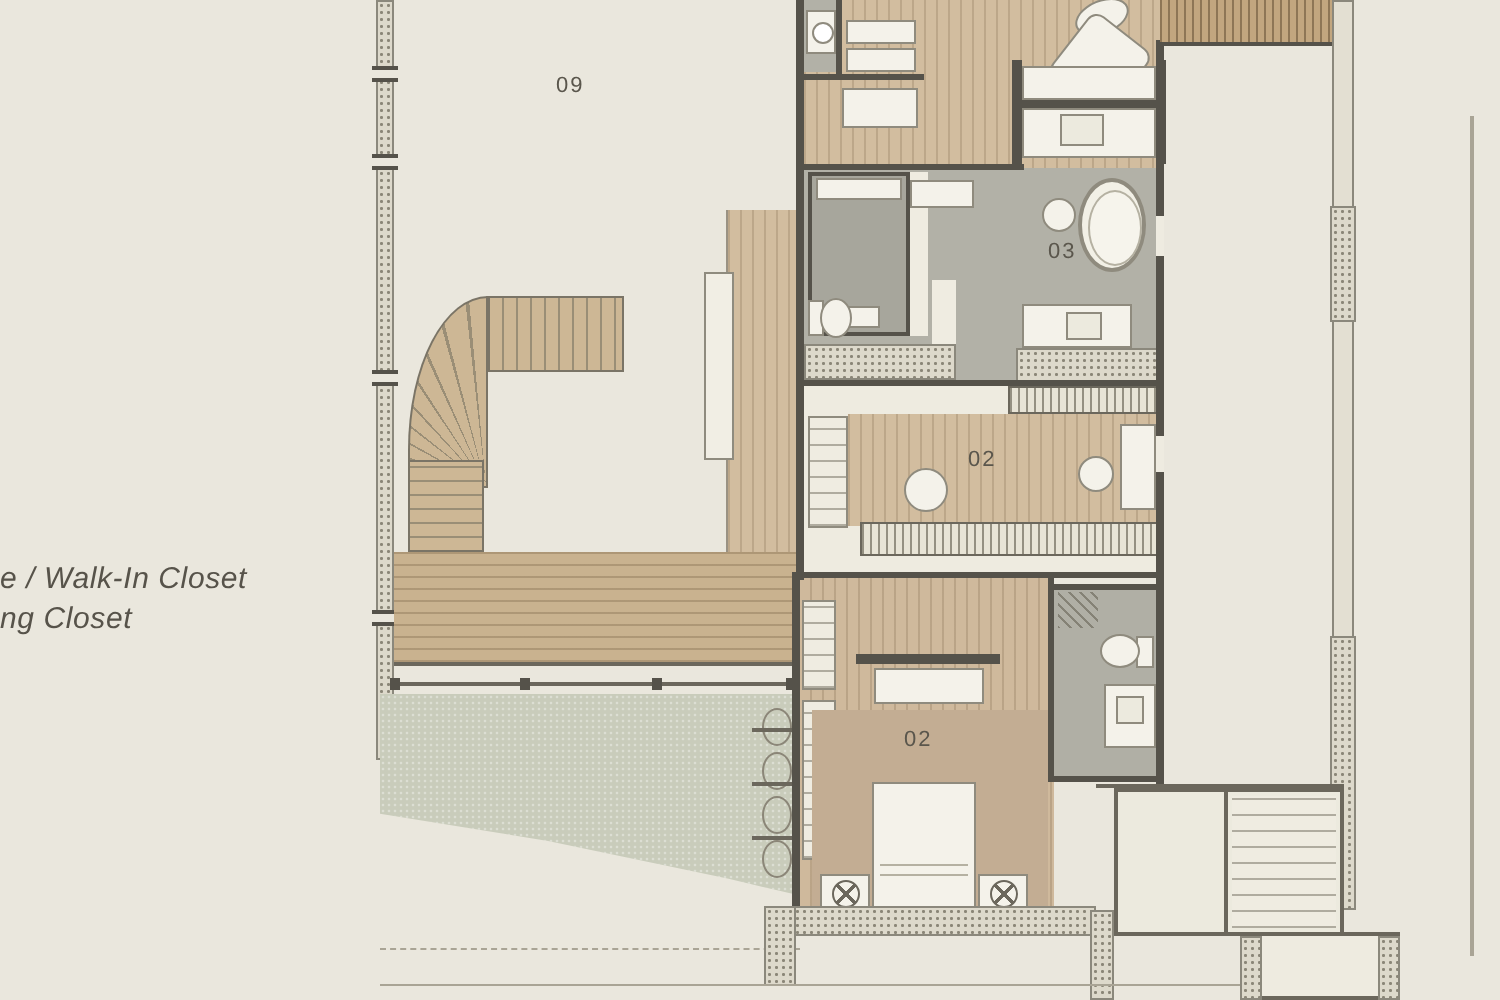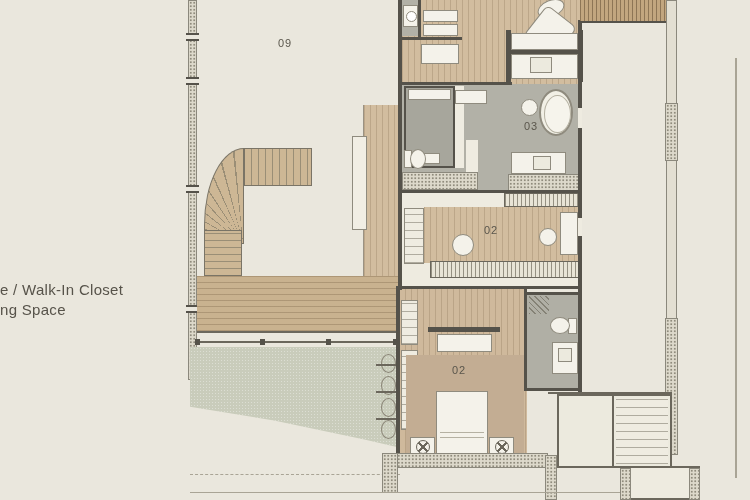--- a/index.html
+++ b/index.html
@@ -24,21 +24,21 @@
   .treadsH{background:repeating-linear-gradient(0deg,#cdb795 0 6px,#9a8e76 6px 7px);border:1px solid #7a7466;box-sizing:border-box;}
   .fan{background:repeating-conic-gradient(from 180deg at 100% 100%,#cdb795 0 8deg,#9a8e76 8deg 9.2deg);border:1px solid #7a7466;border-top-left-radius:100% 80%;box-sizing:border-box;}
   .round{border-radius:50%;}
   .green{background-color:#c9ccbb;background-image:radial-gradient(rgba(255,255,255,.35) .5px,transparent .85px);background-size:3px 3px;clip-path:polygon(0 0,100% 0,100% 96%,83% 88%,40% 70%,0 57%);}
   .tub{border:2px solid #8f8b7e;border-radius:50%;background:#f2f0e6;box-sizing:border-box;}
   .tubInner{border:1px solid #b5b1a2;border-radius:50%;background:#f6f4ec;}
   .lamp{border-radius:50%;border:1px solid #6b675c;background:
     linear-gradient(45deg,transparent 44%,#6b675c 44% 56%,transparent 56%),
     linear-gradient(-45deg,transparent 44%,#6b675c 44% 56%,transparent 56%),#f4f2ea;}
   .lbl{font-size:11px;color:#5a564c;letter-spacing:1px;}
-  .legendTxt{font-size:15px;color:#57534a;letter-spacing:.3px;white-space:nowrap;}
+  .legendTxt{font-size:15px;color:#57534a;letter-spacing:.3px;white-space:nowrap;font-style:italic;}
   .scall{width:15px;height:19px;border:1px solid #8b8678;border-radius:50%;background:transparent;box-sizing:border-box;}
   .dash{border-top:1px dashed #a9a495;}
 </style>
 </head>
 <body>
 
 <div class="plan">
 
   <div class="abs stipple" style="left:188px;top:0;width:9px;height:380px;"></div>
   <div class="abs" style="left:186px;top:33px;width:13px;height:8px;background:#eae7dd;border-top:2px solid #55524a;border-bottom:2px solid #55524a;box-sizing:border-box;"></div>
@@ -169,15 +169,15 @@
   <div class="abs shelves" style="left:616px;top:398px;width:52px;height:66px;border:none;"></div>
 
   <div class="abs" style="left:620px;top:466px;width:80px;height:34px;border:2px solid #6b675c;box-sizing:border-box;background:#eeebe0;"></div>
   <div class="abs stipple" style="left:620px;top:468px;width:11px;height:32px;"></div>
   <div class="abs stipple" style="left:689px;top:468px;width:11px;height:32px;"></div>
 
   <div class="abs lightline" style="left:735px;top:58px;width:2px;height:420px;"></div>
   <div class="abs lightline" style="left:190px;top:492px;width:430px;height:1px;"></div>
 
   <div class="abs legendTxt" style="left:0;top:281px;">e / Walk-In Closet</div>
-  <div class="abs legendTxt" style="left:0;top:301px;">ng Space</div>
+  <div class="abs legendTxt" style="left:0;top:301px;">ng Closet</div>
 
 </div>
 
 </body></html>

